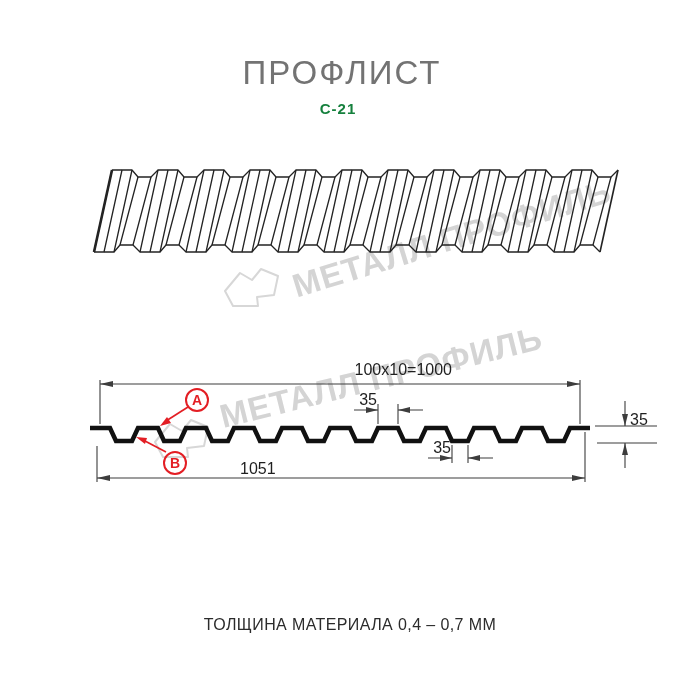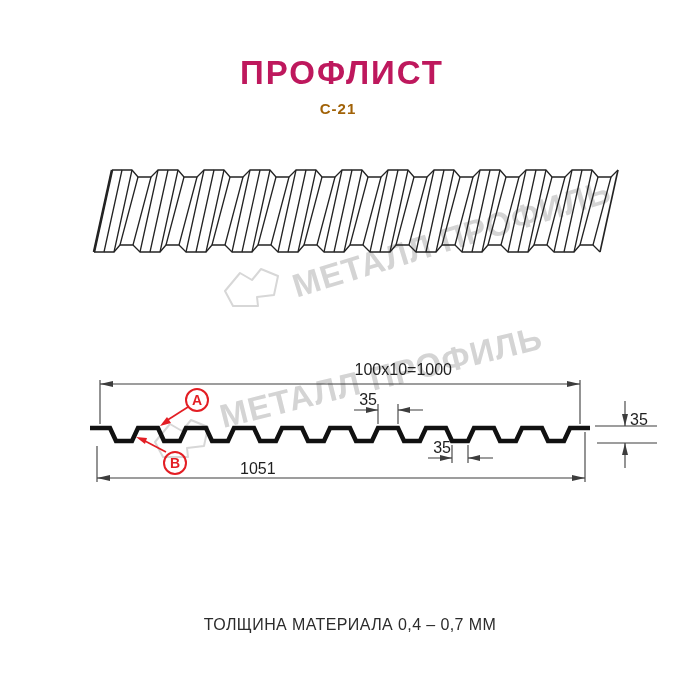--- a/index.html
+++ b/index.html
@@ -1,23 +1,23 @@
 <!DOCTYPE html>
 <html><head>
 <meta charset="utf-8">
 <style>
   html,body{margin:0;padding:0;}
   body{width:700px;height:700px;position:relative;background:#ffffff;overflow:hidden;
        font-family:"Liberation Sans","DejaVu Sans",sans-serif;}
   .abs{position:absolute;}
   
-  .title{left:0;top:54px;width:684px;text-align:center;font-size:33px;font-weight:bold;
-         letter-spacing:2px;color:#be185d;z-index:4;}
+  .title{left:0;top:54px;width:684px;text-align:center;font-size:33px;font-weight:normal;
+         letter-spacing:2px;color:#737373;z-index:4;}
   .subtitle{left:0;top:100px;width:676px;text-align:center;font-size:15px;font-weight:bold;
-            letter-spacing:1px;color:#a16207;z-index:4;}
+            letter-spacing:1px;color:#15803d;z-index:4;}
   .footer{left:0;top:616px;width:700px;text-align:center;font-size:16px;color:#2b2b2b;
           letter-spacing:.4px;z-index:4;}
   
   .wm{white-space:nowrap;font-weight:bold;font-size:33px;letter-spacing:1px;color:#d4d4d4;
       z-index:1;transform-origin:0 0;}
   .wm1{left:288px;top:269px;transform:rotate(-17deg);}
   .wm2{left:216px;top:399px;transform:rotate(-14deg);}
   
   svg.draw{left:0;top:0;z-index:2;pointer-events:none;}
   

